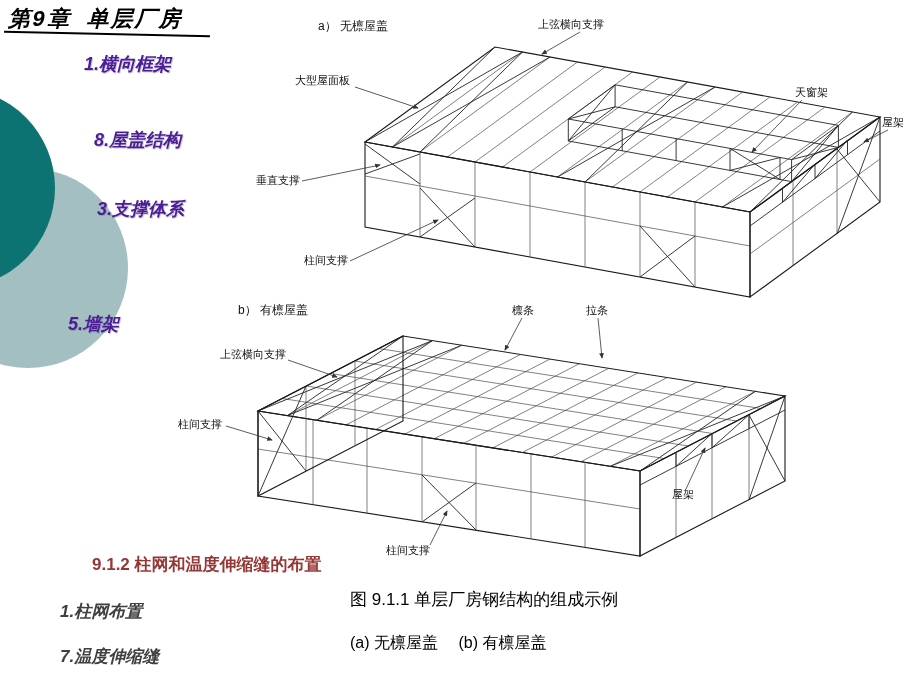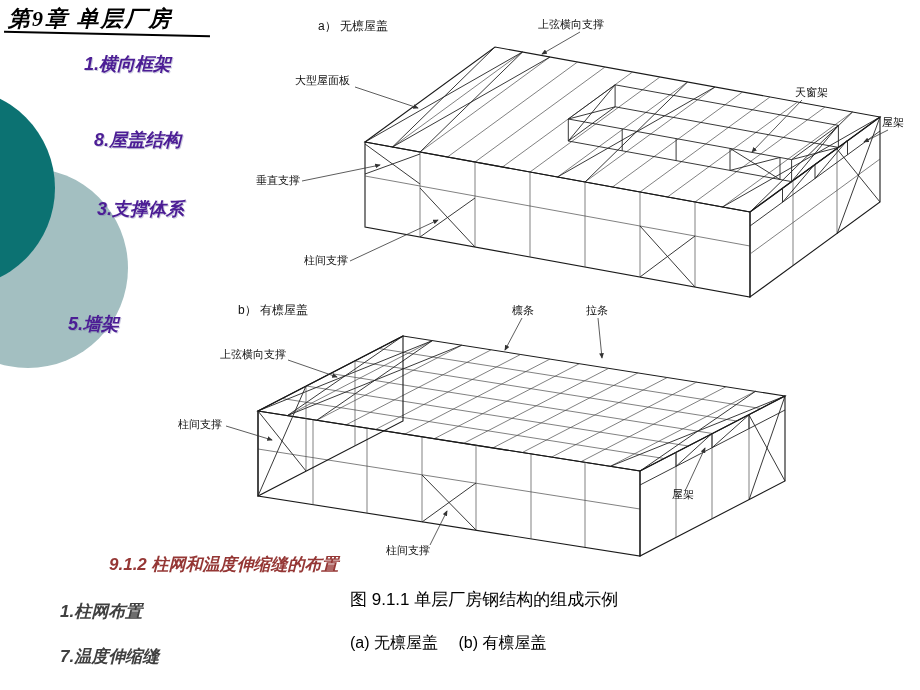--- a/index.html
+++ b/index.html
@@ -1,30 +1,30 @@
 <!DOCTYPE html>
 <html><head>
 <meta charset="utf-8">
 <style>
   html,body{margin:0;padding:0;background:#e8e8e8}
   .slide{position:relative;width:920px;height:690px;background:#ffffff;overflow:hidden;
          font-family:"Liberation Sans",sans-serif}
   .circle{position:absolute;border-radius:50%}
   .circle.dark{left:-145px;top:88px;width:200px;height:200px;background:#0c7272;z-index:2}
   .circle.light{left:-72px;top:168px;width:200px;height:200px;background:#a3bfc1;z-index:1}
-  .title{position:absolute;left:8px;top:4px;font-family:Liberation Serif, serif;
+  .title{position:absolute;left:8px;top:4px;font-family:Liberation Mono, monospace;
          font-size:22px;font-weight:bold;font-style:italic;color:#000;z-index:6;letter-spacing:2px}
   .title-underline{position:absolute;left:4px;top:33px;width:206px;height:2px;background:#000;
          transform:rotate(1.2deg);z-index:6}
   .menu-item{position:absolute;font-size:18px;font-weight:bold;font-style:italic;color:#4c1d95;
          z-index:5;text-shadow:1px 1px 0 rgba(110,110,160,.35);white-space:nowrap}
   .mi1{left:84px;top:52px}.mi2{left:94px;top:128px}.mi3{left:97px;top:197px}
   .mi4{left:70px;top:262px}.mi5{left:68px;top:312px}
-  .section-heading{position:absolute;left:109px;top:553px;font-size:17px;font-weight:bold;
-         font-style:italic;color:#953735;z-index:5;white-space:nowrap}
+  .section-heading{position:absolute;left:92px;top:553px;font-size:17px;font-weight:bold;
+         color:#953735;z-index:5;white-space:nowrap}
   .section-item{position:absolute;left:60px;font-size:17px;font-weight:bold;font-style:italic;
          color:#404040;z-index:5;white-space:nowrap}
   .si1{top:600px}.si2{top:645px}
   .figure{position:absolute;z-index:3}
   .fig-a{left:250px;top:12px;width:660px;height:290px}
   .fig-b{left:140px;top:298px;width:680px;height:270px}
   .caption{position:absolute;left:350px;top:588px;width:420px;text-align:left;color:#000;z-index:4}
   .caption .l1{font-size:17px}
   .caption .l2{font-size:16px;margin-top:22px}
   svg{display:block;width:100%;height:100%}

